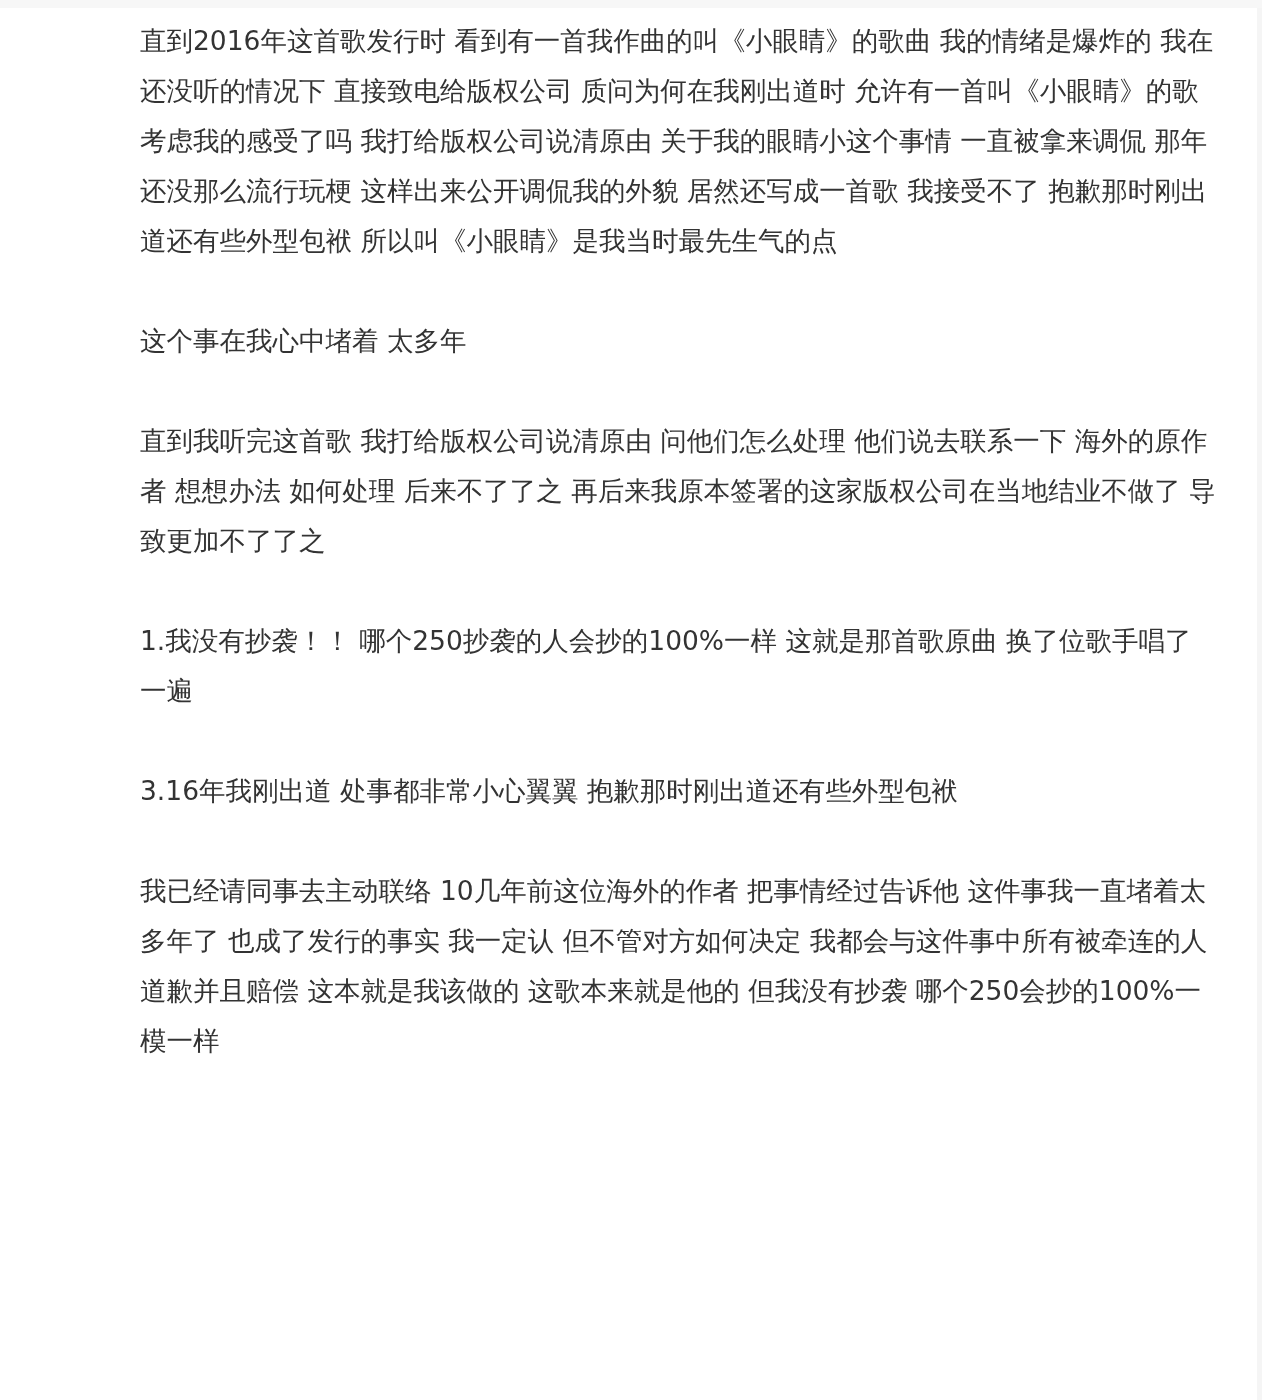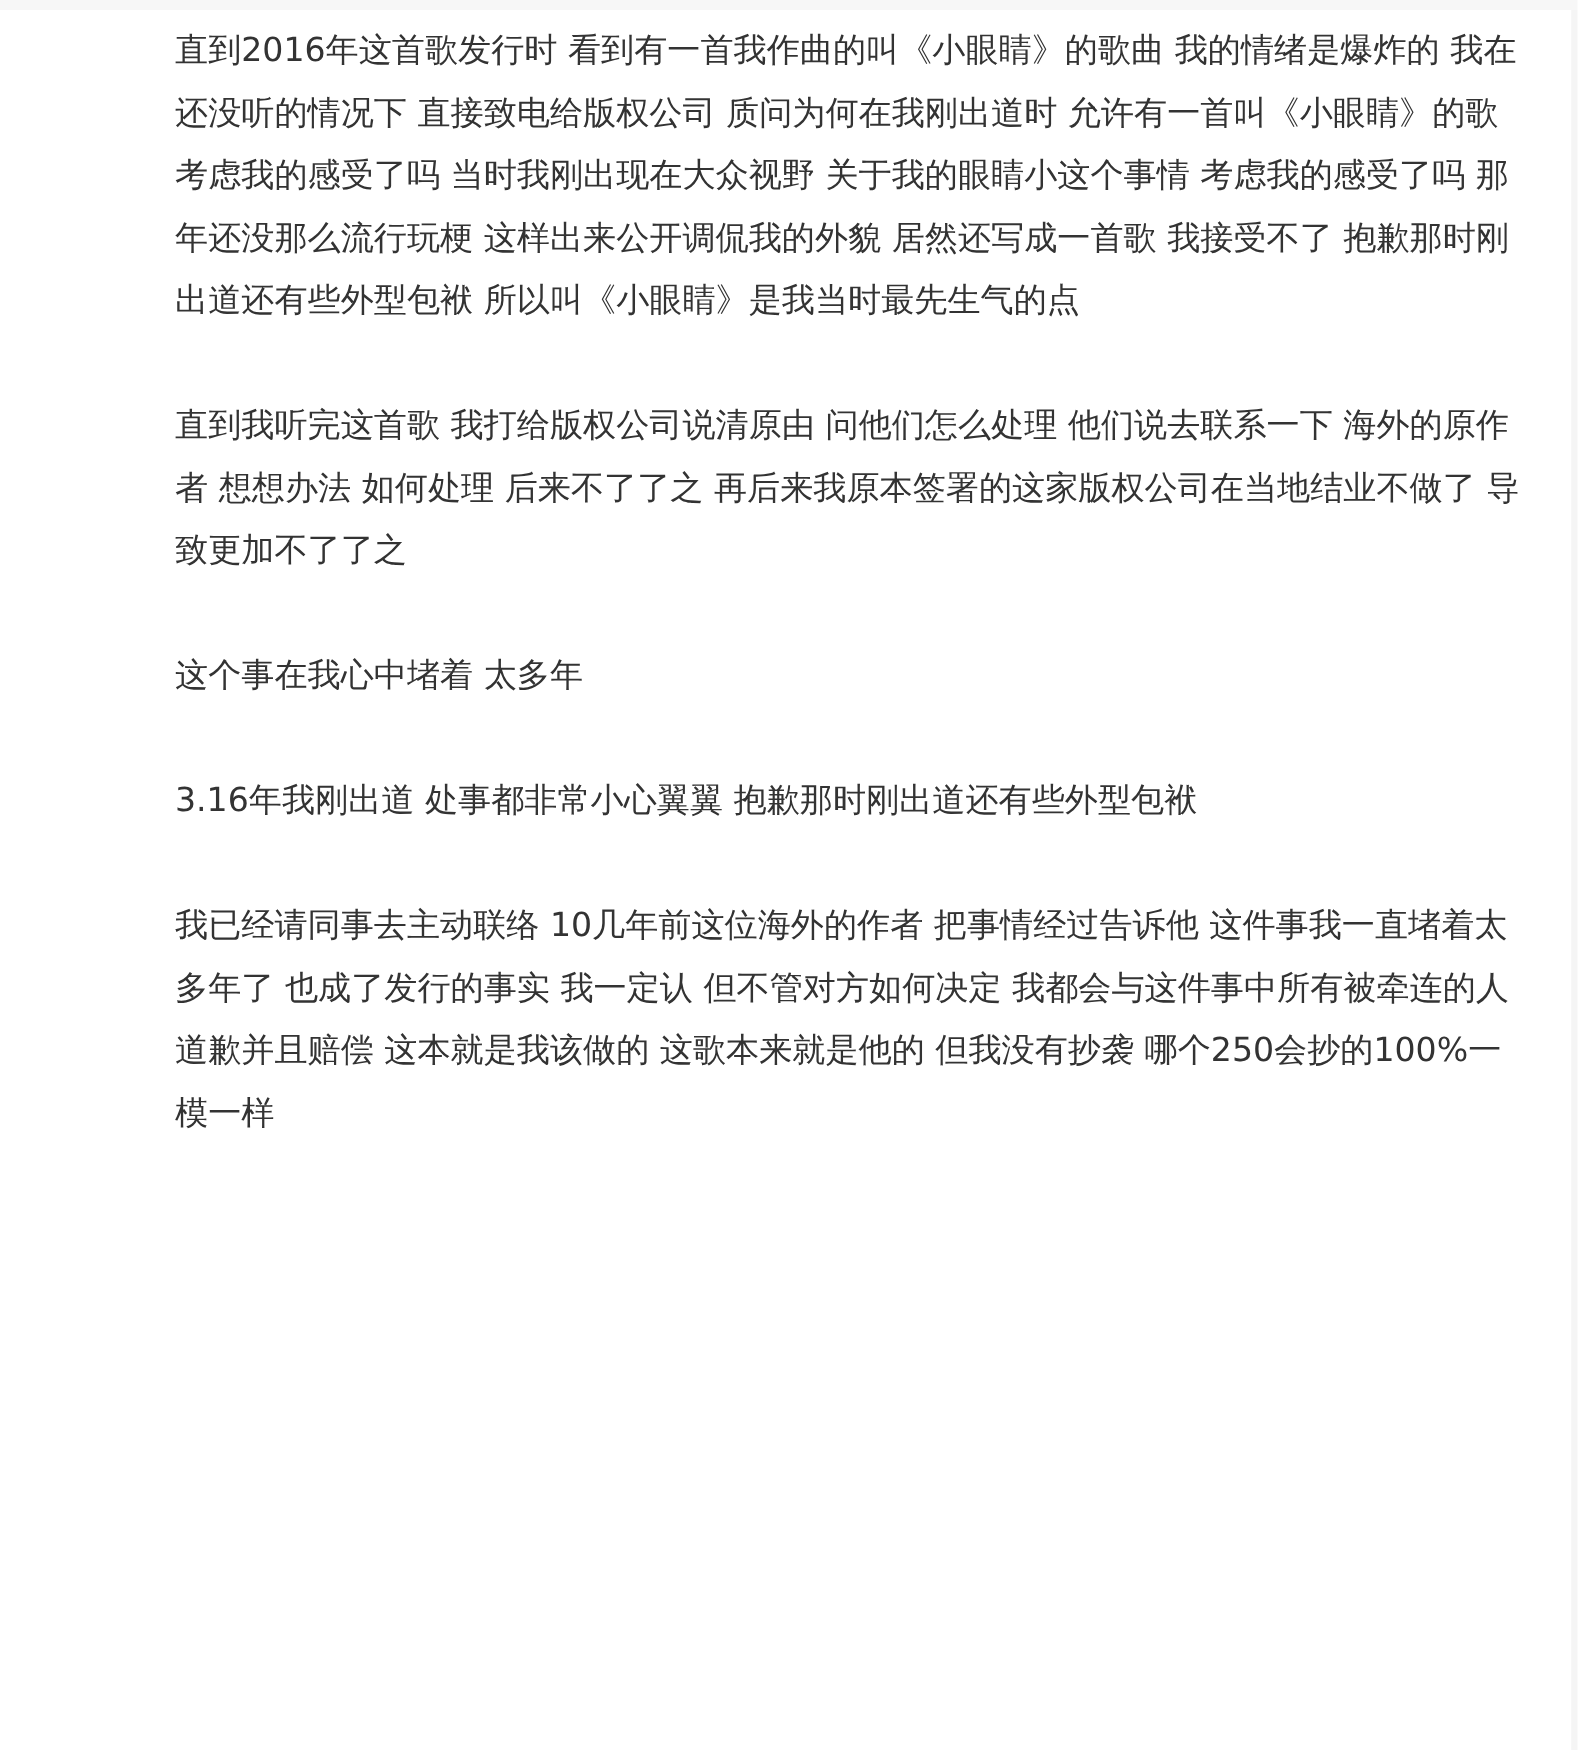--- a/index.html
+++ b/index.html
@@ -42,18 +42,19 @@
       word-break: break-all;
     }
   </style>
 </head>
 <body>
 
 <div class="top-strip"></div>
 <div class="right-strip"></div>
 
 <div class="article">
-  <p class="para">直到2016年这首歌发行时 看到有一首我作曲的叫《小眼睛》的歌曲 我的情绪是爆炸的 我在还没听的情况下 直接致电给版权公司 质问为何在我刚出道时 允许有一首叫《小眼睛》的歌 考虑我的感受了吗 当时我刚出现在大众视野 关于我的眼睛小这个事情 考虑我的感受了吗 那年还没那么流行玩梗 这样出来公开调侃我的外貌 居然还写成一首歌 我接受不了 抱歉那时刚出道还有些外型包袱 所以叫《小眼睛》是我当时最先生气的点</p>
+  <p class="para">直到2016年这首歌发行时 看到有一首我作曲的叫《小眼睛》的歌曲 我的情绪是爆炸的 我在还没听的情况下 直接致电给版权公司 质问为何在我刚出道时 允许有一首叫《小眼睛》的歌 考虑我的感受了吗 我打给版权公司说清原由 关于我的眼睛小这个事情 一直被拿来调侃 那年还没那么流行玩梗 这样出来公开调侃我的外貌 居然还写成一首歌 我接受不了 抱歉那时刚出道还有些外型包袱 所以叫《小眼睛》是我当时最先生气的点</p>
+  <p class="para">这个事在我心中堵着 太多年</p>
   <p class="para">直到我听完这首歌 我打给版权公司说清原由 问他们怎么处理 他们说去联系一下 海外的原作者 想想办法 如何处理 后来不了了之 再后来我原本签署的这家版权公司在当地结业不做了 导致更加不了了之</p>
-  <p class="para">这个事在我心中堵着 太多年</p>
+  <p class="para">1.我没有抄袭！！ 哪个250抄袭的人会抄的100%一样 这就是那首歌原曲 换了位歌手唱了一遍</p>
   <p class="para">3.16年我刚出道 处事都非常小心翼翼 抱歉那时刚出道还有些外型包袱</p>
   <p class="para">我已经请同事去主动联络 10几年前这位海外的作者 把事情经过告诉他 这件事我一直堵着太多年了 也成了发行的事实 我一定认 但不管对方如何决定 我都会与这件事中所有被牵连的人道歉并且赔偿 这本就是我该做的 这歌本来就是他的 但我没有抄袭 哪个250会抄的100%一模一样</p>
 </div>
 
 </body></html>

